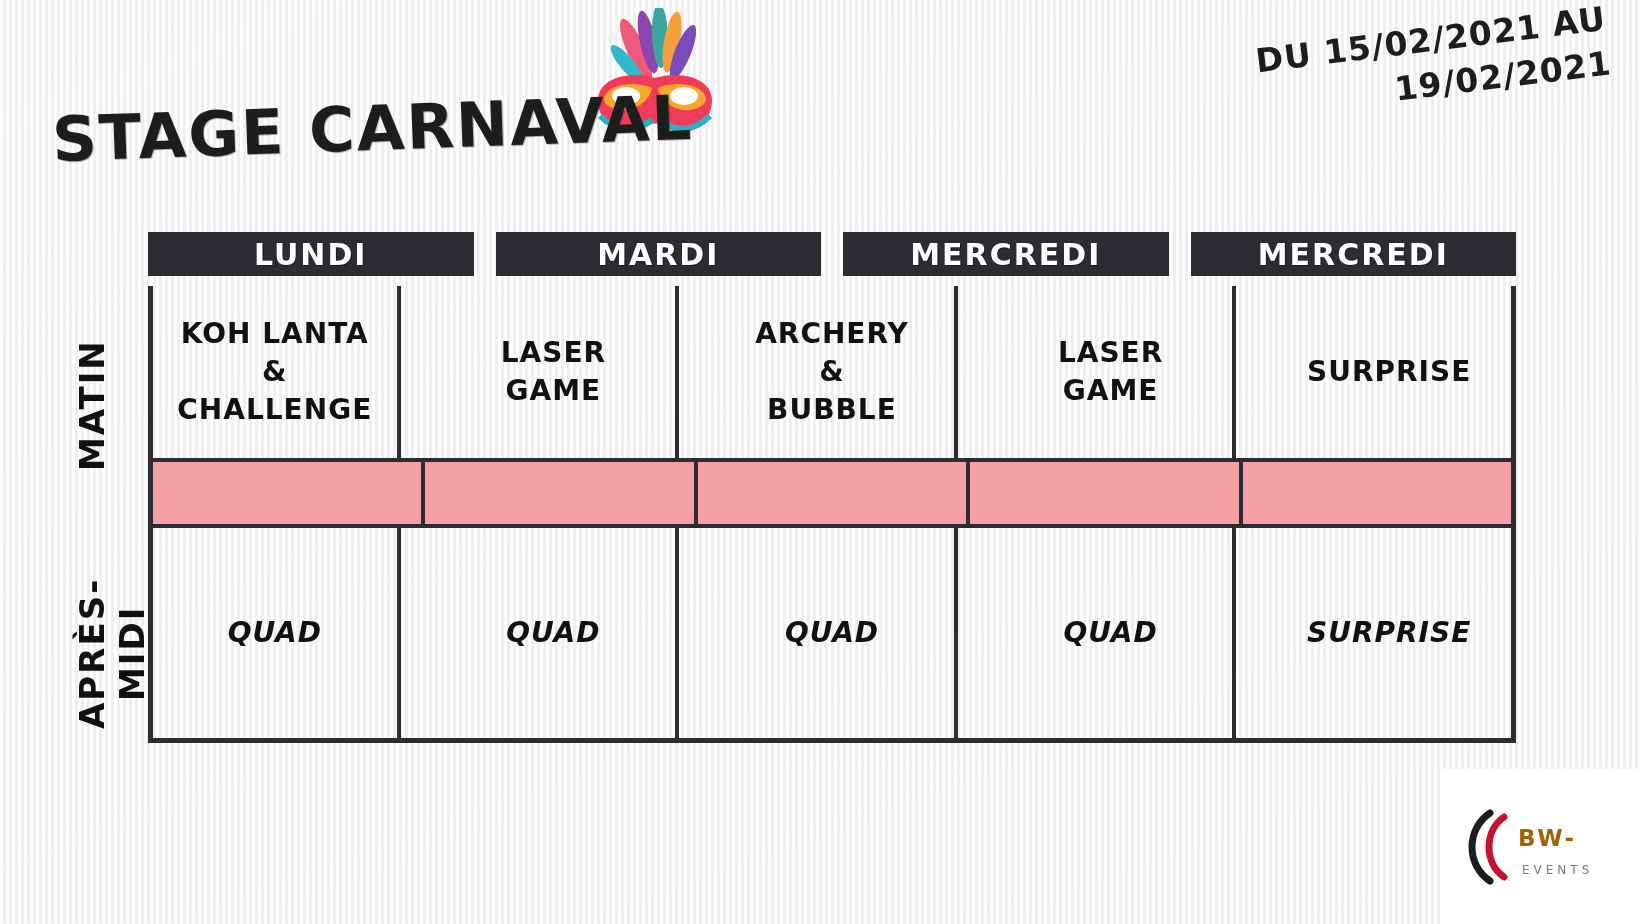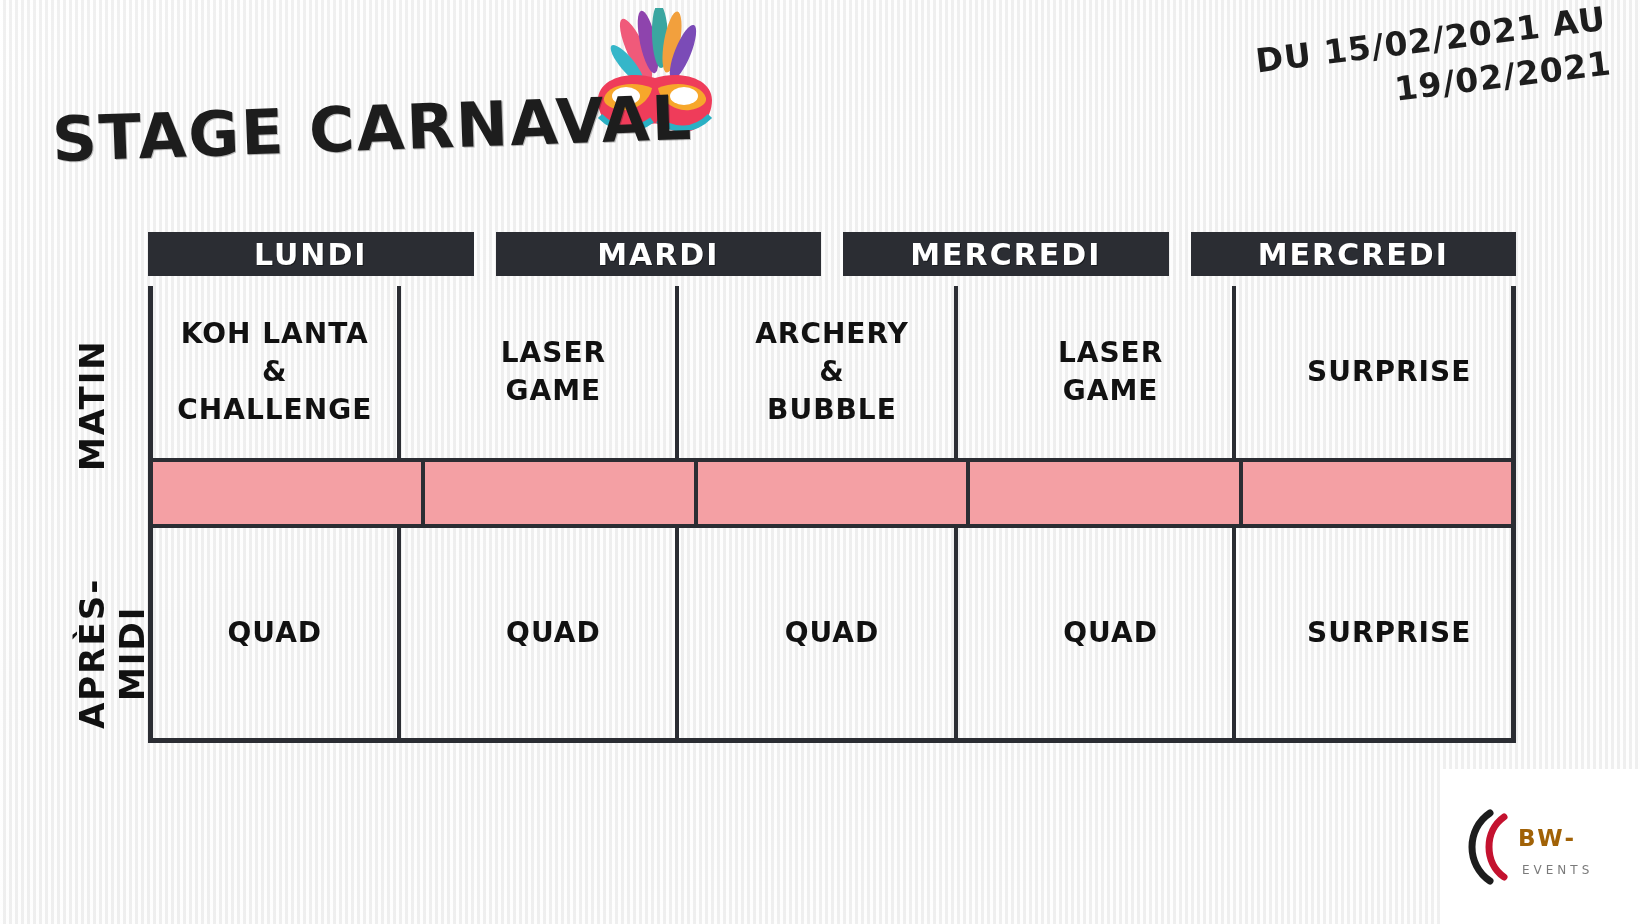--- a/index.html
+++ b/index.html
@@ -103,21 +103,21 @@
   .band .sep {
     flex: 1;
     border-right: 4px solid #2b2d33;
   }
   .band .sep:last-child { border-right: none; }
   .row {
     display: flex;
     gap: 31px;
   }
   .row.morning { height: 172px; }
-  .row.afternoon { height: 210px; border-bottom: 5px solid #2b2d33; }
+  .row.afternoon { height: 210px; border-bottom: 5px solid #2b2d33; font-style: italic; }
   .cell {
     flex: 1;
     border-right: 4px solid #2b2d33;
     display: flex;
     align-items: center;
     justify-content: center;
     text-align: center;
     padding: 4px 6px;
     box-sizing: border-box;
     font-family: "DejaVu Sans", sans-serif;

